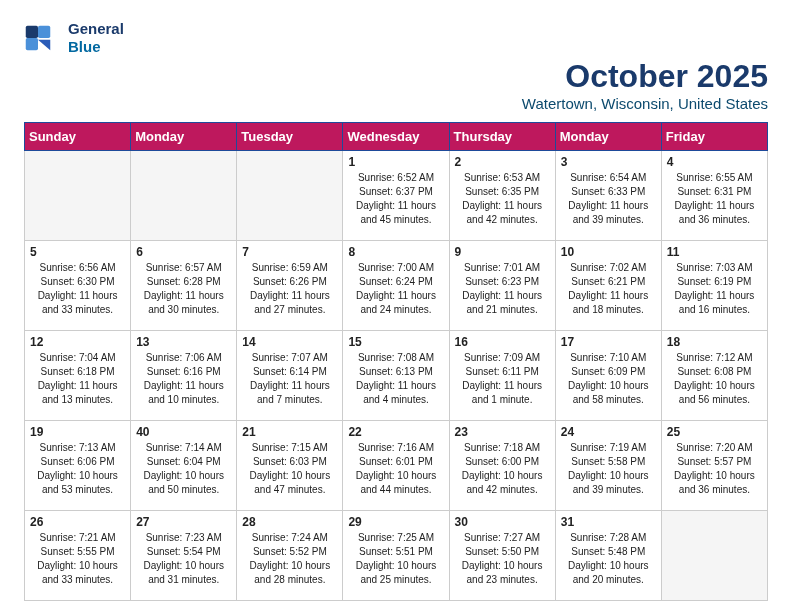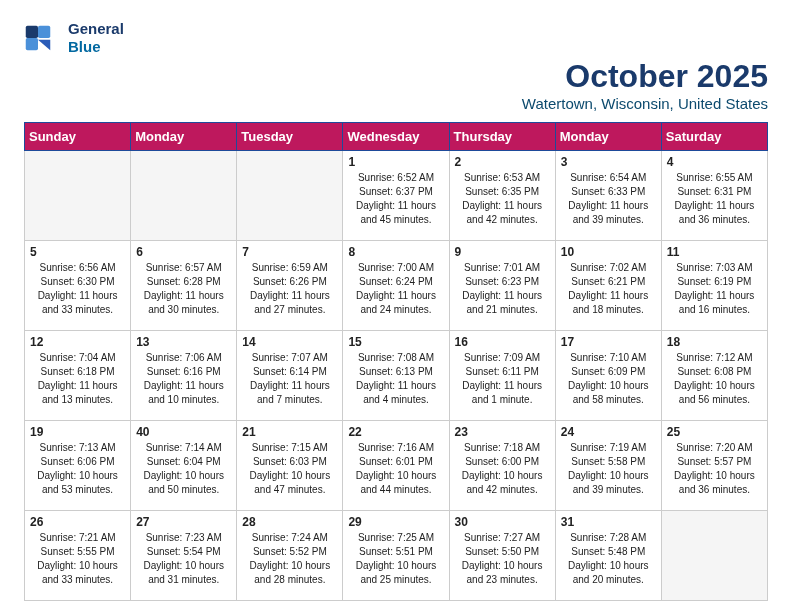--- a/index.html
+++ b/index.html
@@ -113,21 +113,21 @@
 
 <table>
   <thead>
     <tr>
     <th>Sunday</th>
         <th>Monday</th>
         <th>Tuesday</th>
         <th>Wednesday</th>
         <th>Thursday</th>
         <th>Monday</th>
-        <th>Saturday</th>
+        <th>Friday</th>
       </tr>
   </thead>
   <tbody id="calendar-body">
   <tr class="week-row">
         <td class="empty"></td>
         <td class="empty"></td>
         <td class="empty"></td>
         <td>
           <div class="day-number">1</div>
           <div class="cell-text">Sunrise: 6:52 AM<br>Sunset: 6:37 PM<br>Daylight: 11 hours and 45 minutes.</div>

